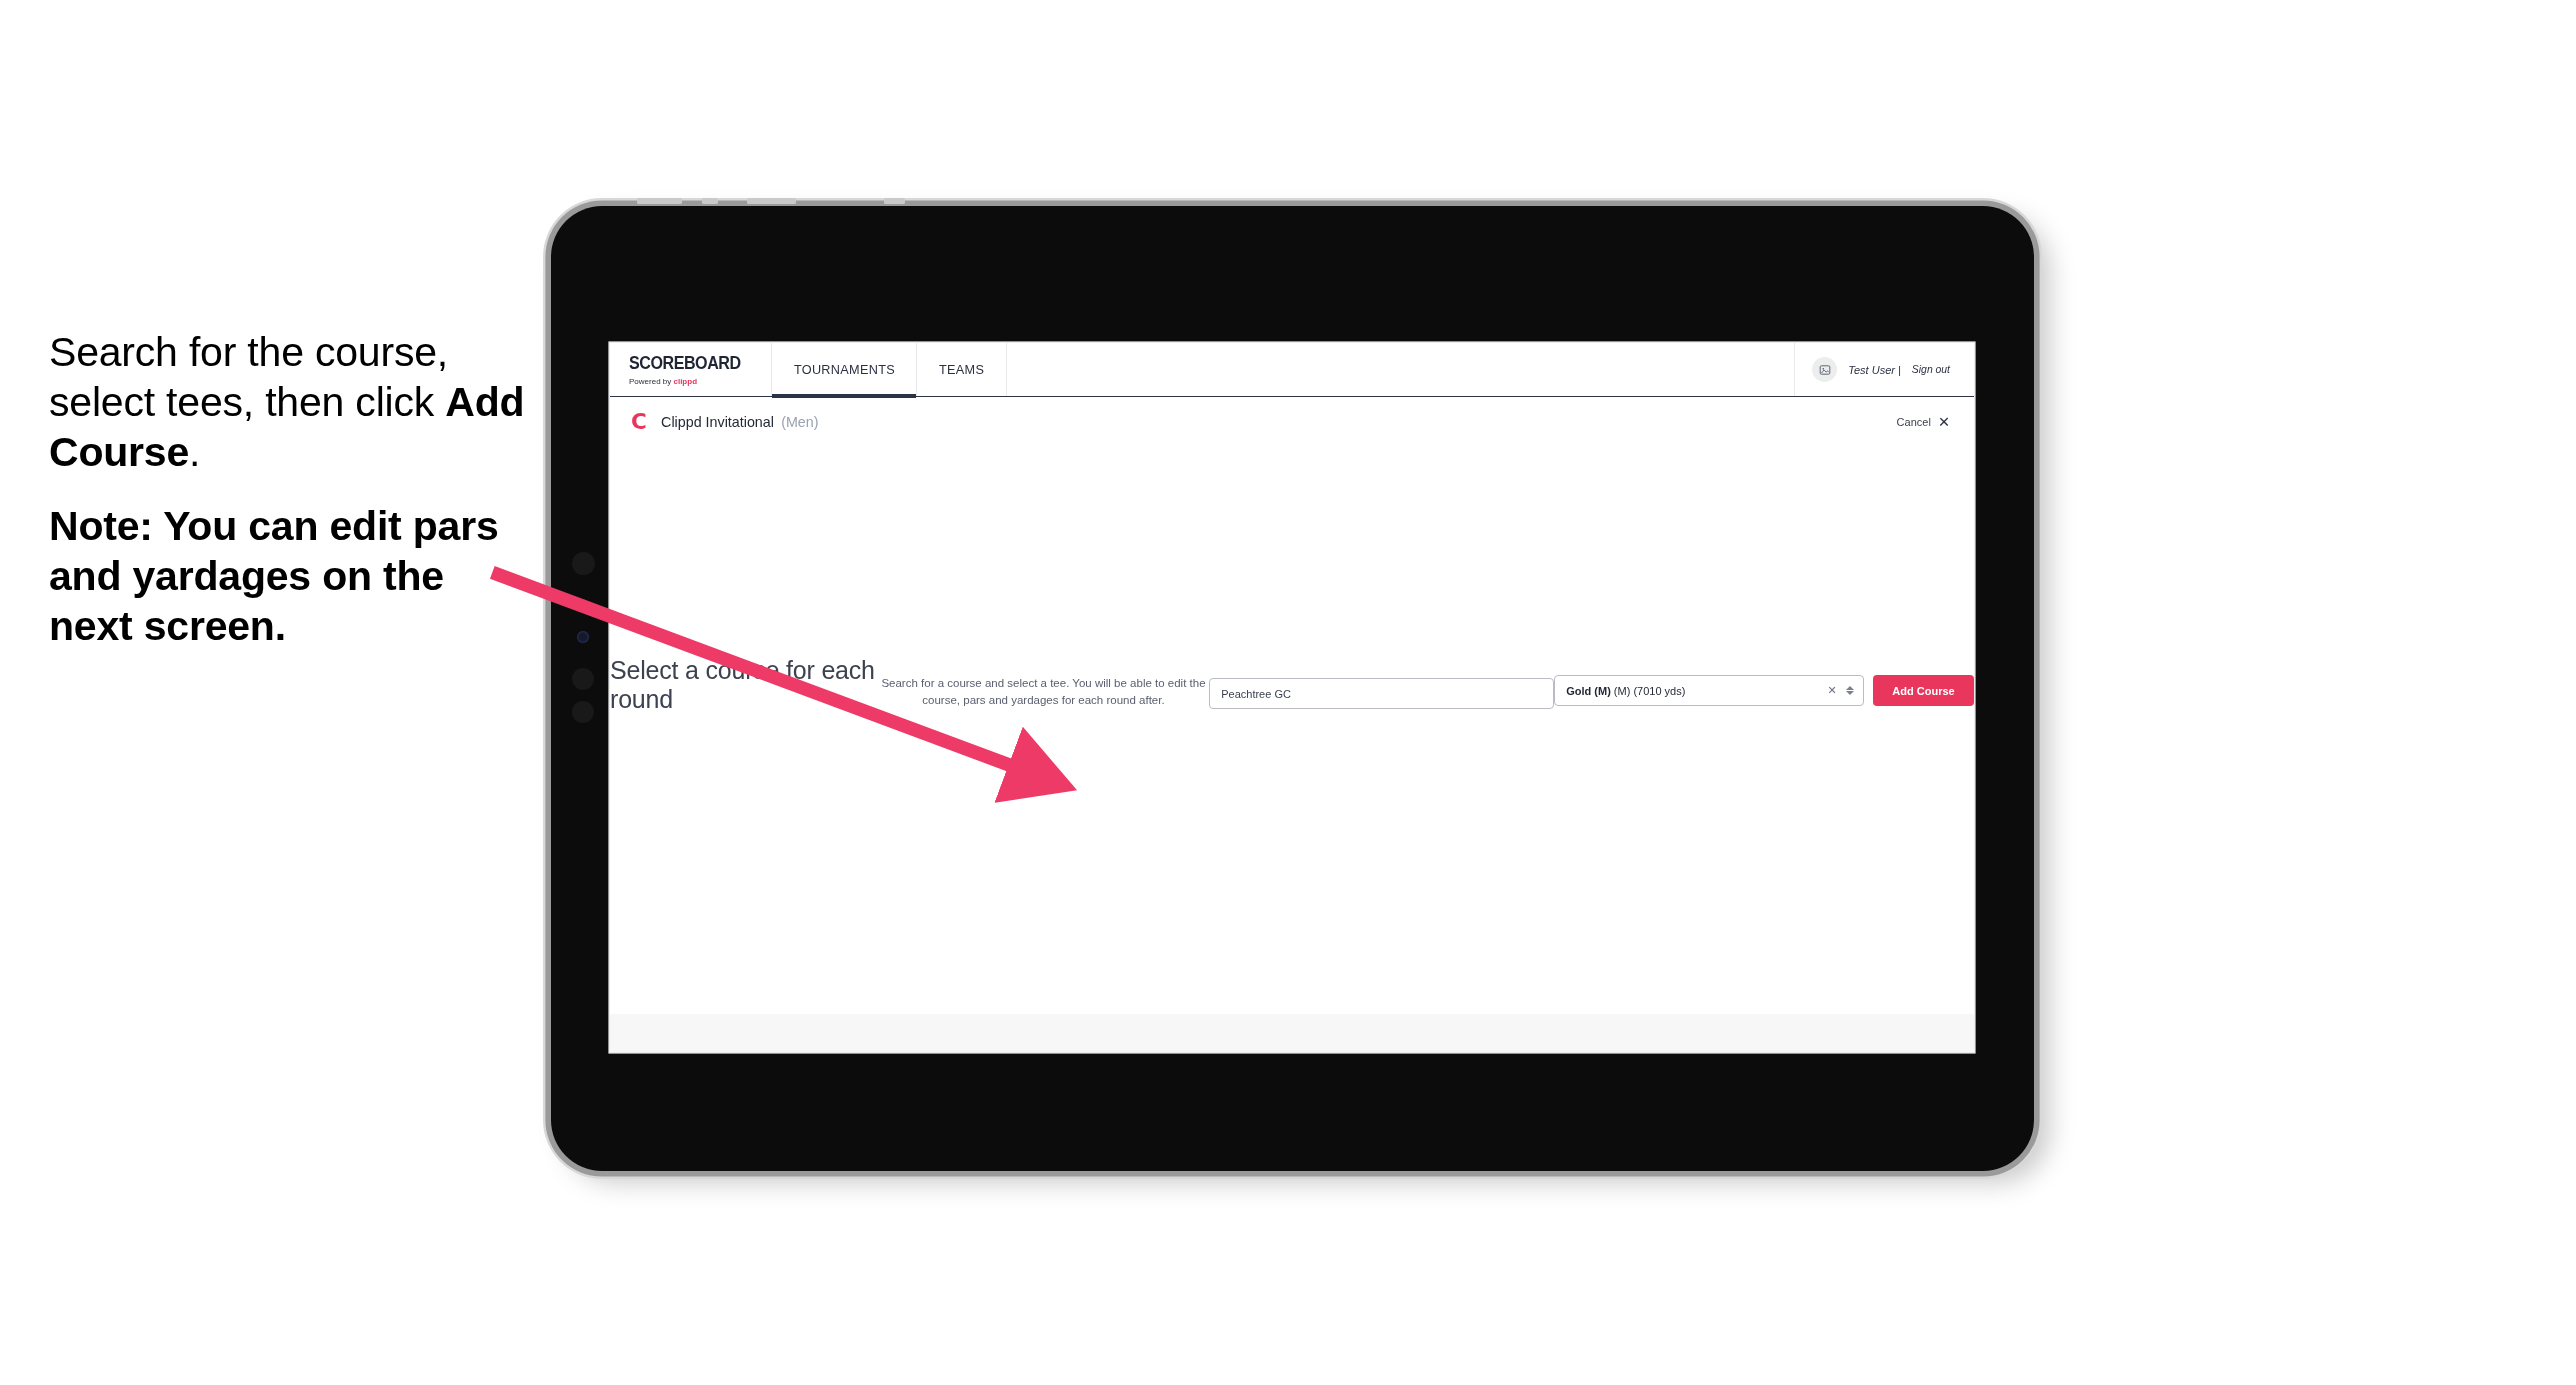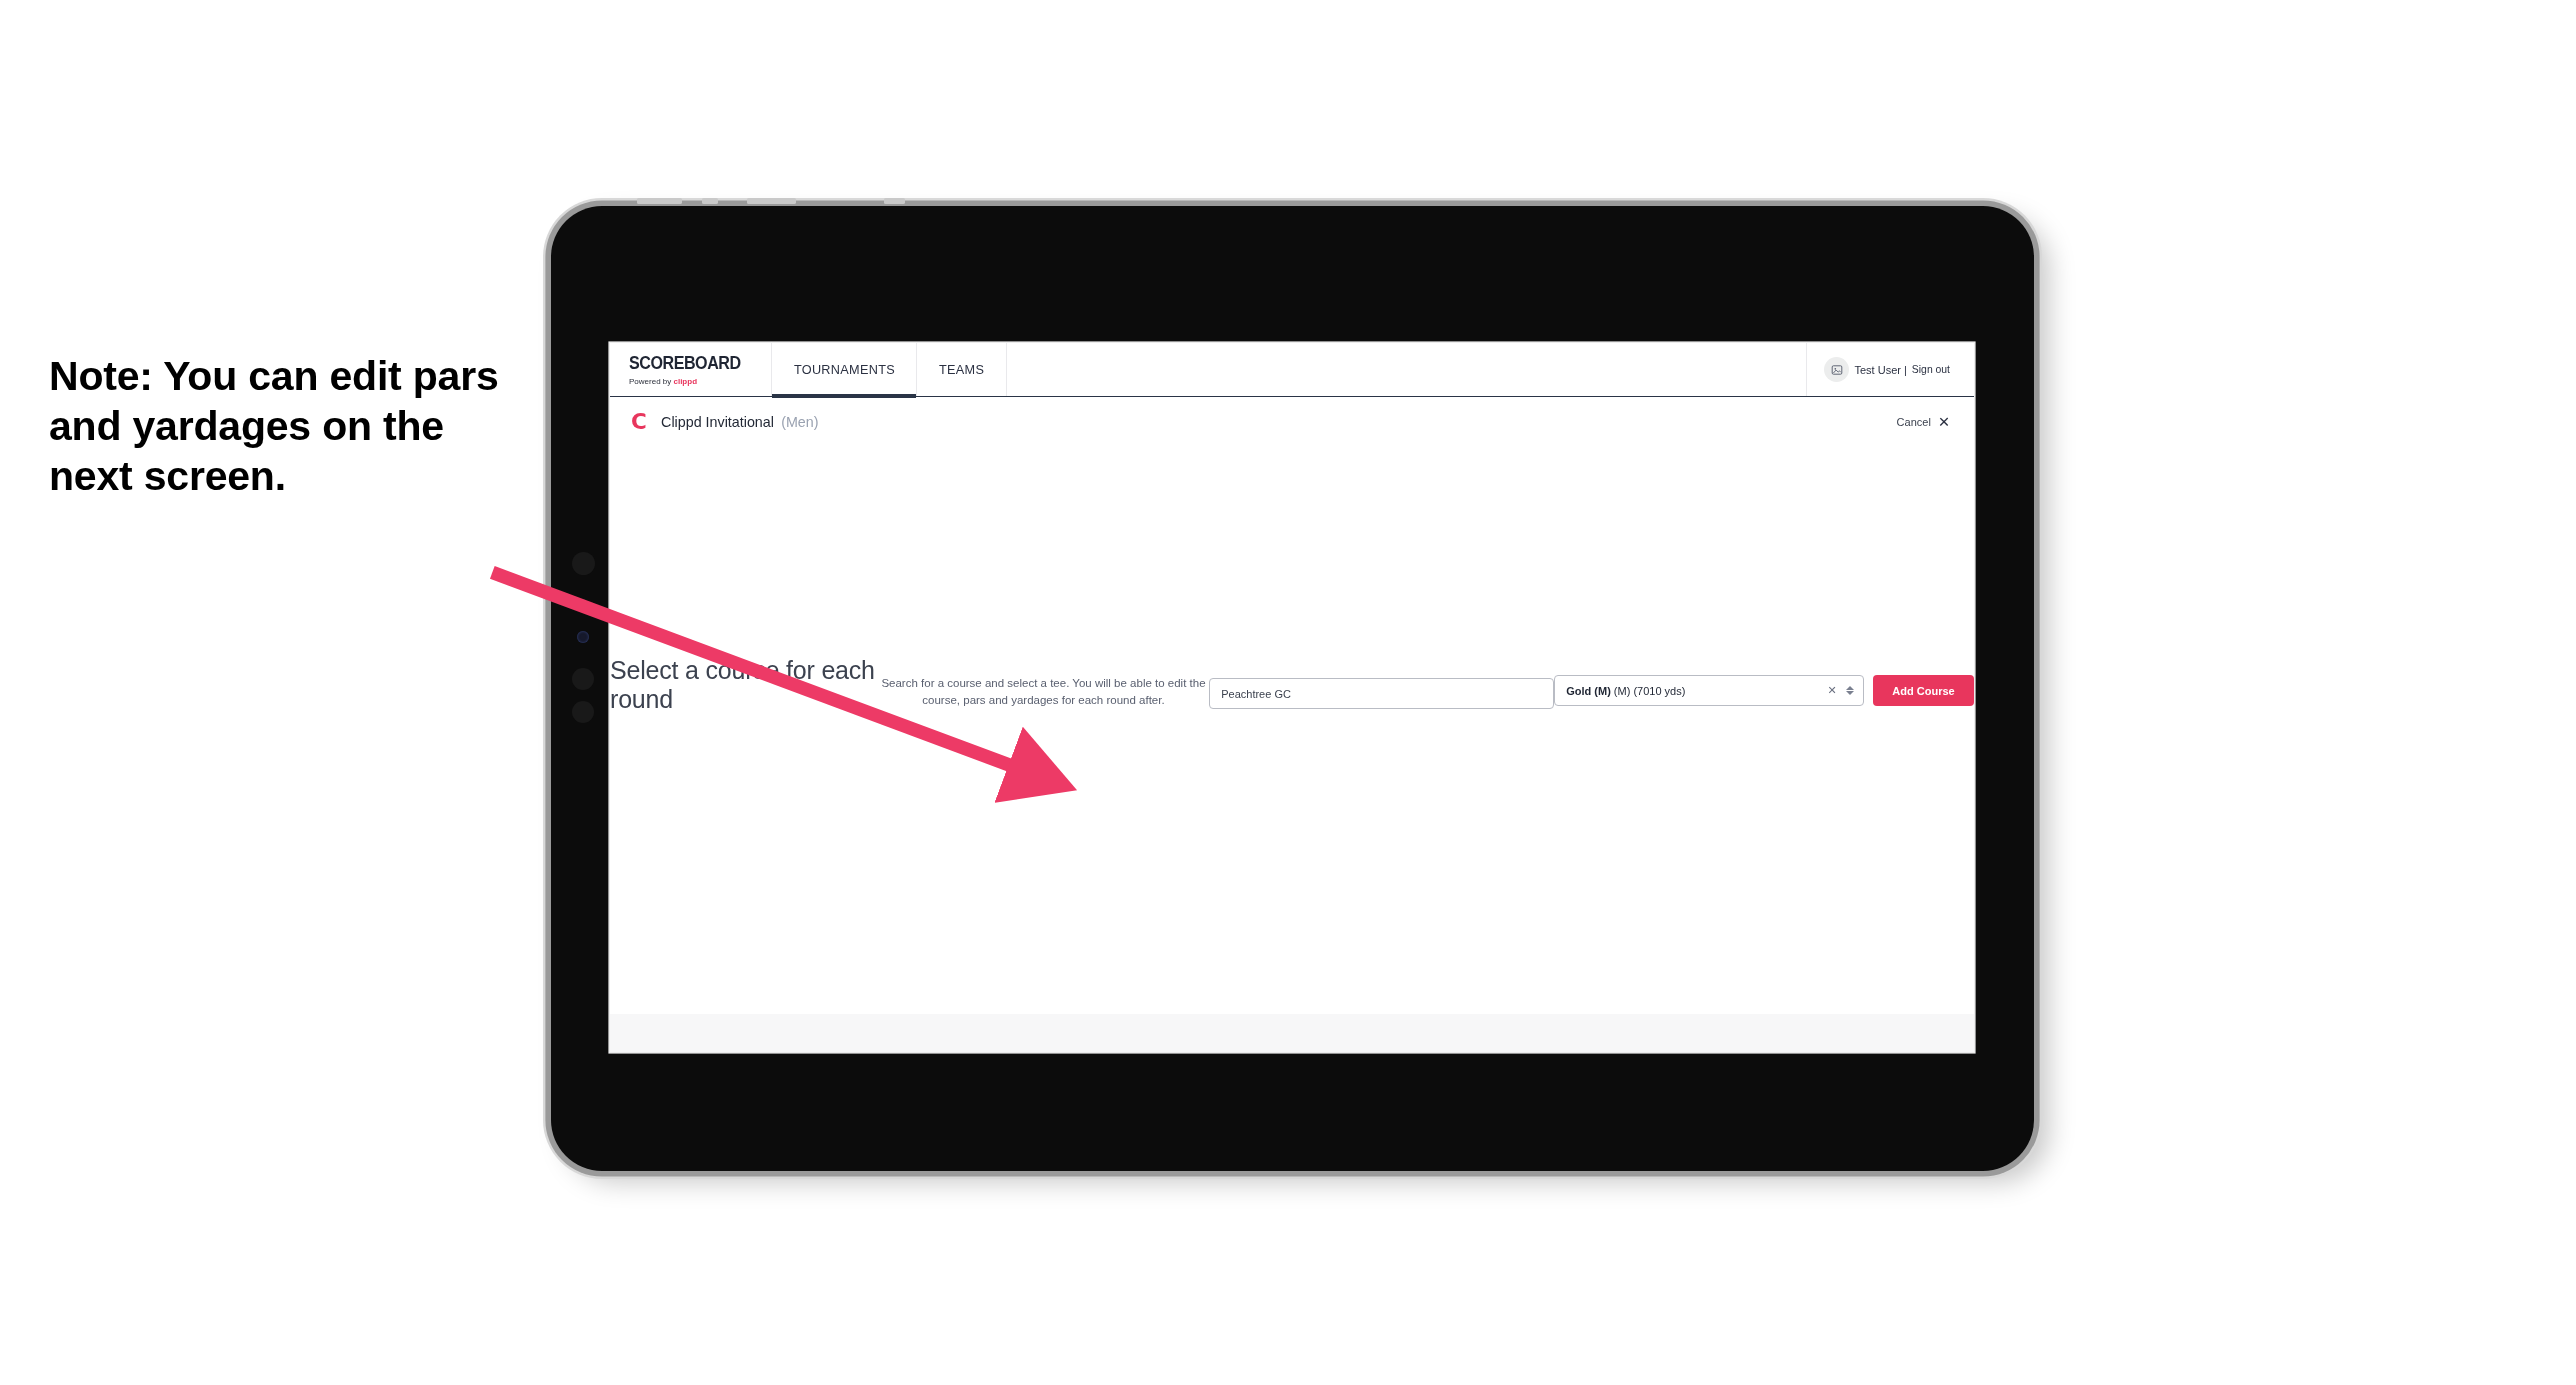--- a/index.html
+++ b/index.html
@@ -94,22 +94,23 @@
     cursor: pointer;
     position: relative;
     background: transparent;
   }
   .topnav-item.active::after {
     content: ""; position: absolute;
     left: 0; right: 0; bottom: -1.6px; height: 3.2px; background: #2a3446;
   }
   .topbar-spacer { flex: 1; border-right: 0.8px solid #e9e9ec; }
   .topbar-right {
-    display: flex; align-items: center; gap: 5px;
+    display: flex; align-items: center; gap: 11px;
     padding: 0 24px 0 17.5px;
+    font-style: italic;
   }
   .avatar {
     width: 25px; height: 25px; border-radius: 50%;
     background: #eceded;
     display: flex; align-items: center; justify-content: center;
   }
   .avatar svg { width: 12px; height: 12px; }
   .user-name { font-size: 11px; color: #2b3142; }
   .signout { font-size: 10.4px; color: #2b3142; cursor: pointer; }
 
@@ -217,20 +218,23 @@
     width: 605px; height: 255px;
     pointer-events: none;
   }
 </style>
 </head>
 <body>
 
 <div id="stage">
 
   <div class="instructions">
+    <div class="instr-block first">
+      <span>Search for the course, select tees, then click </span><span class="instr-strong">Add Course</span><span>.</span>
+    </div>
     <div class="instr-block second">Note: You can edit pars and yardages on the next screen.</div>
   </div>
 
   <div class="tablet">
 
     <div class="top-nub a"></div>
     <div class="top-nub b"></div>
     <div class="top-nub c"></div>
     <div class="top-nub d"></div>
 

